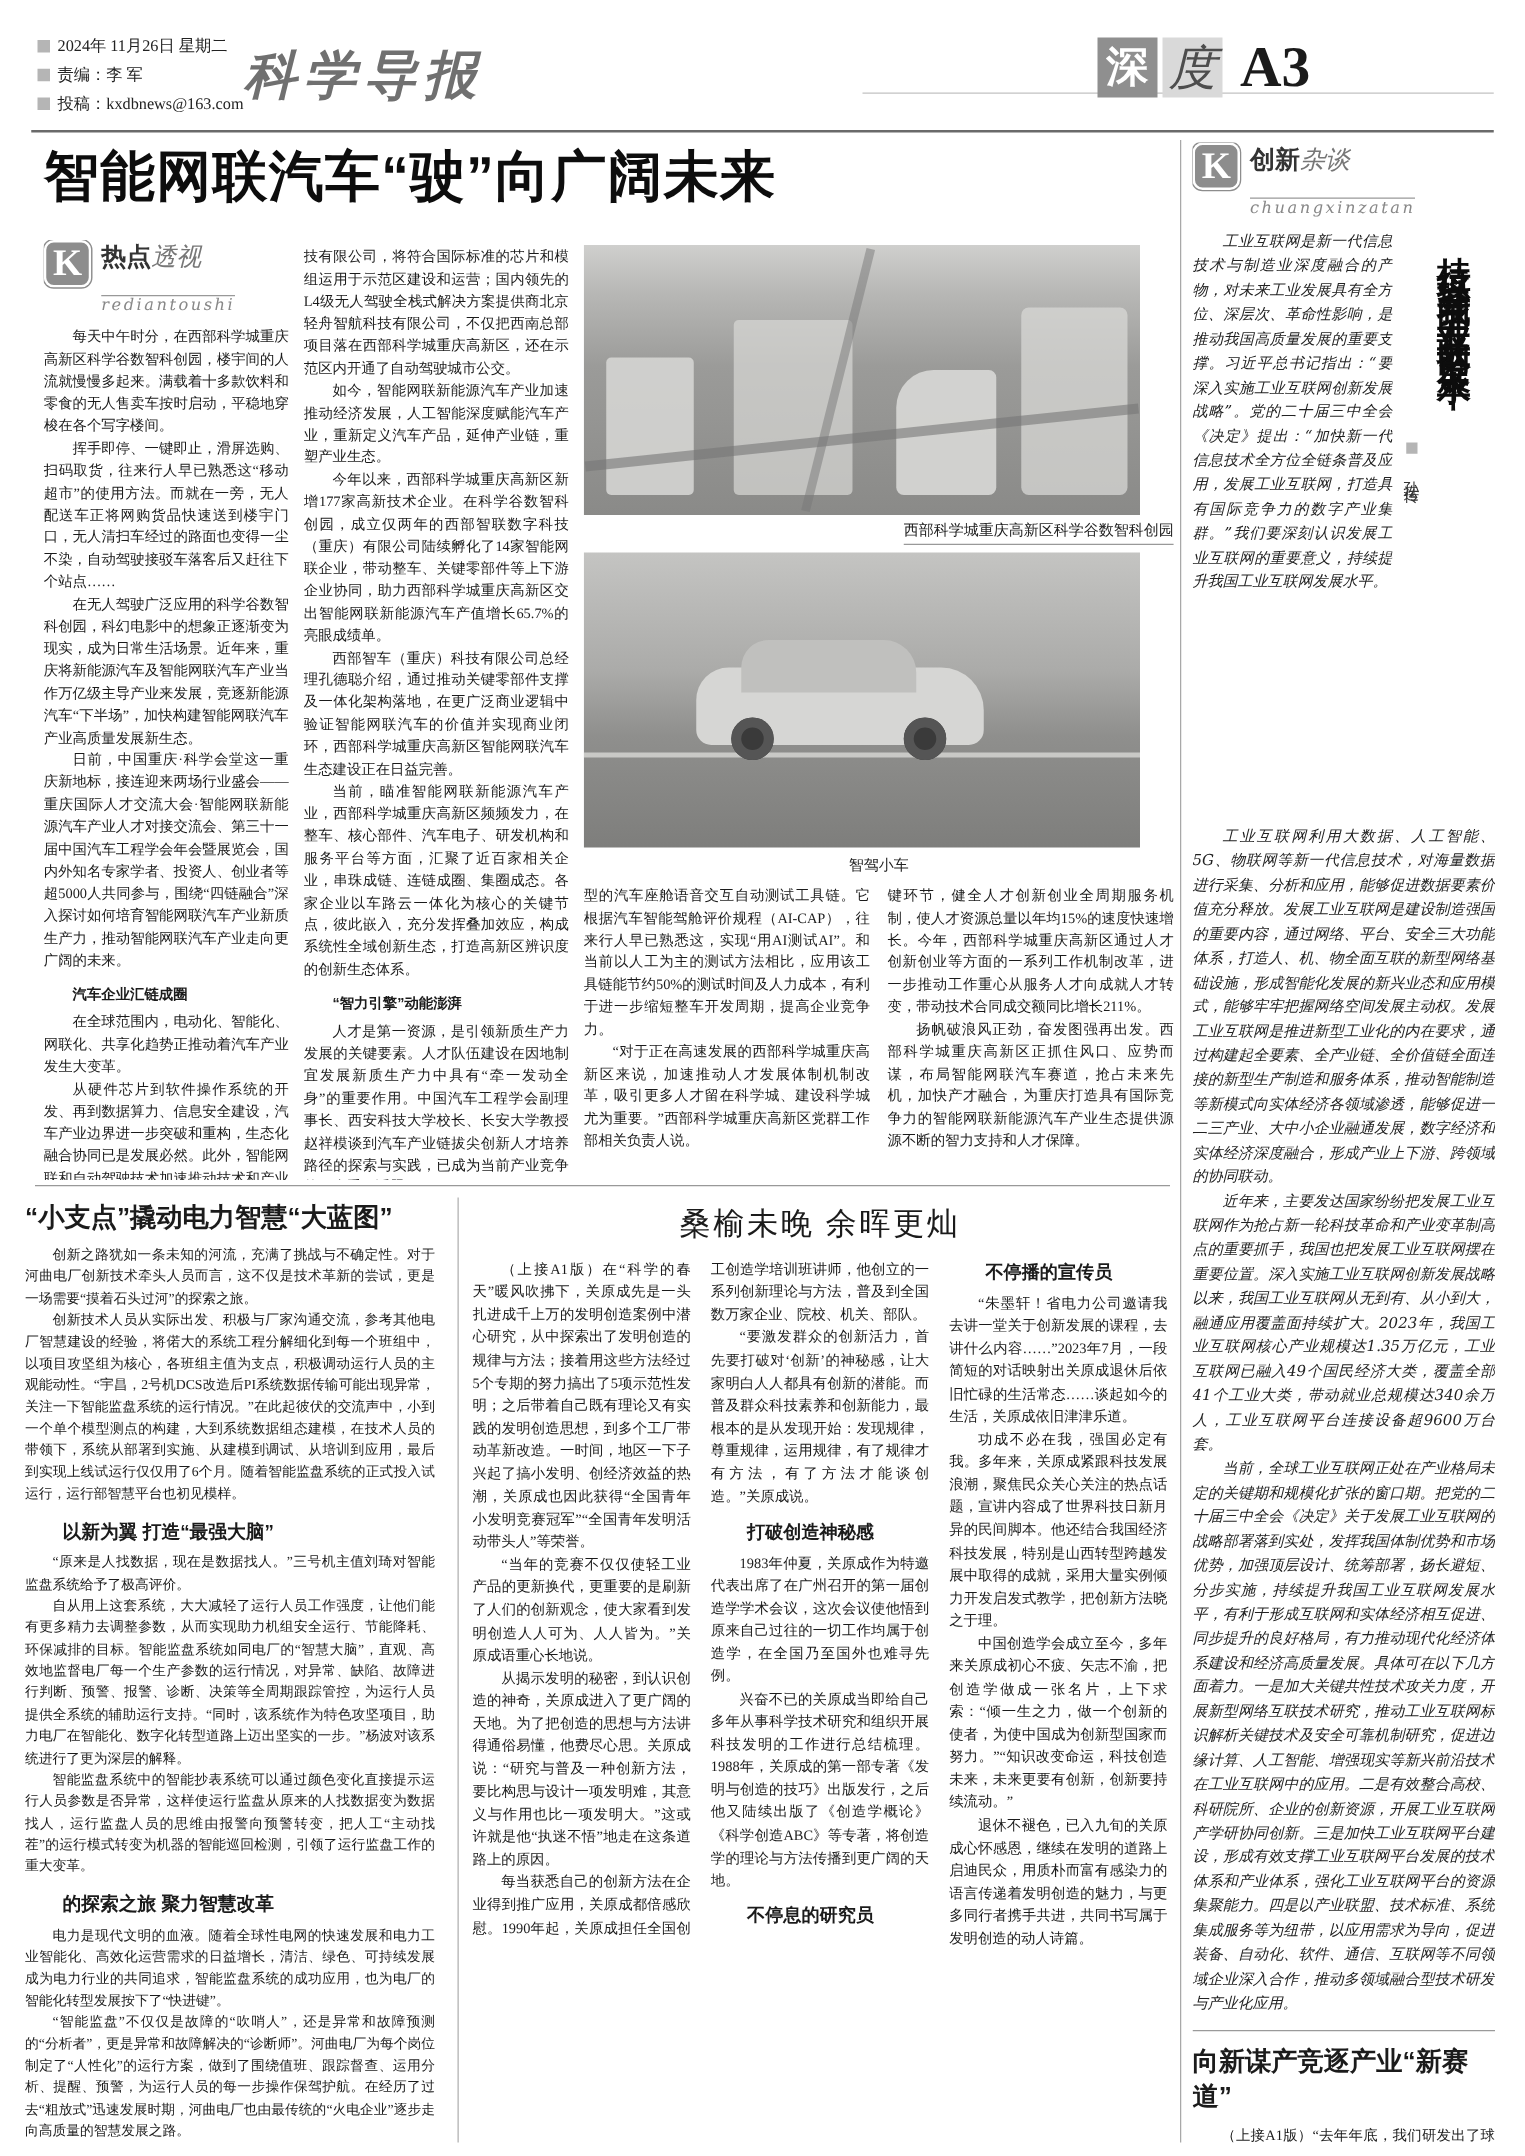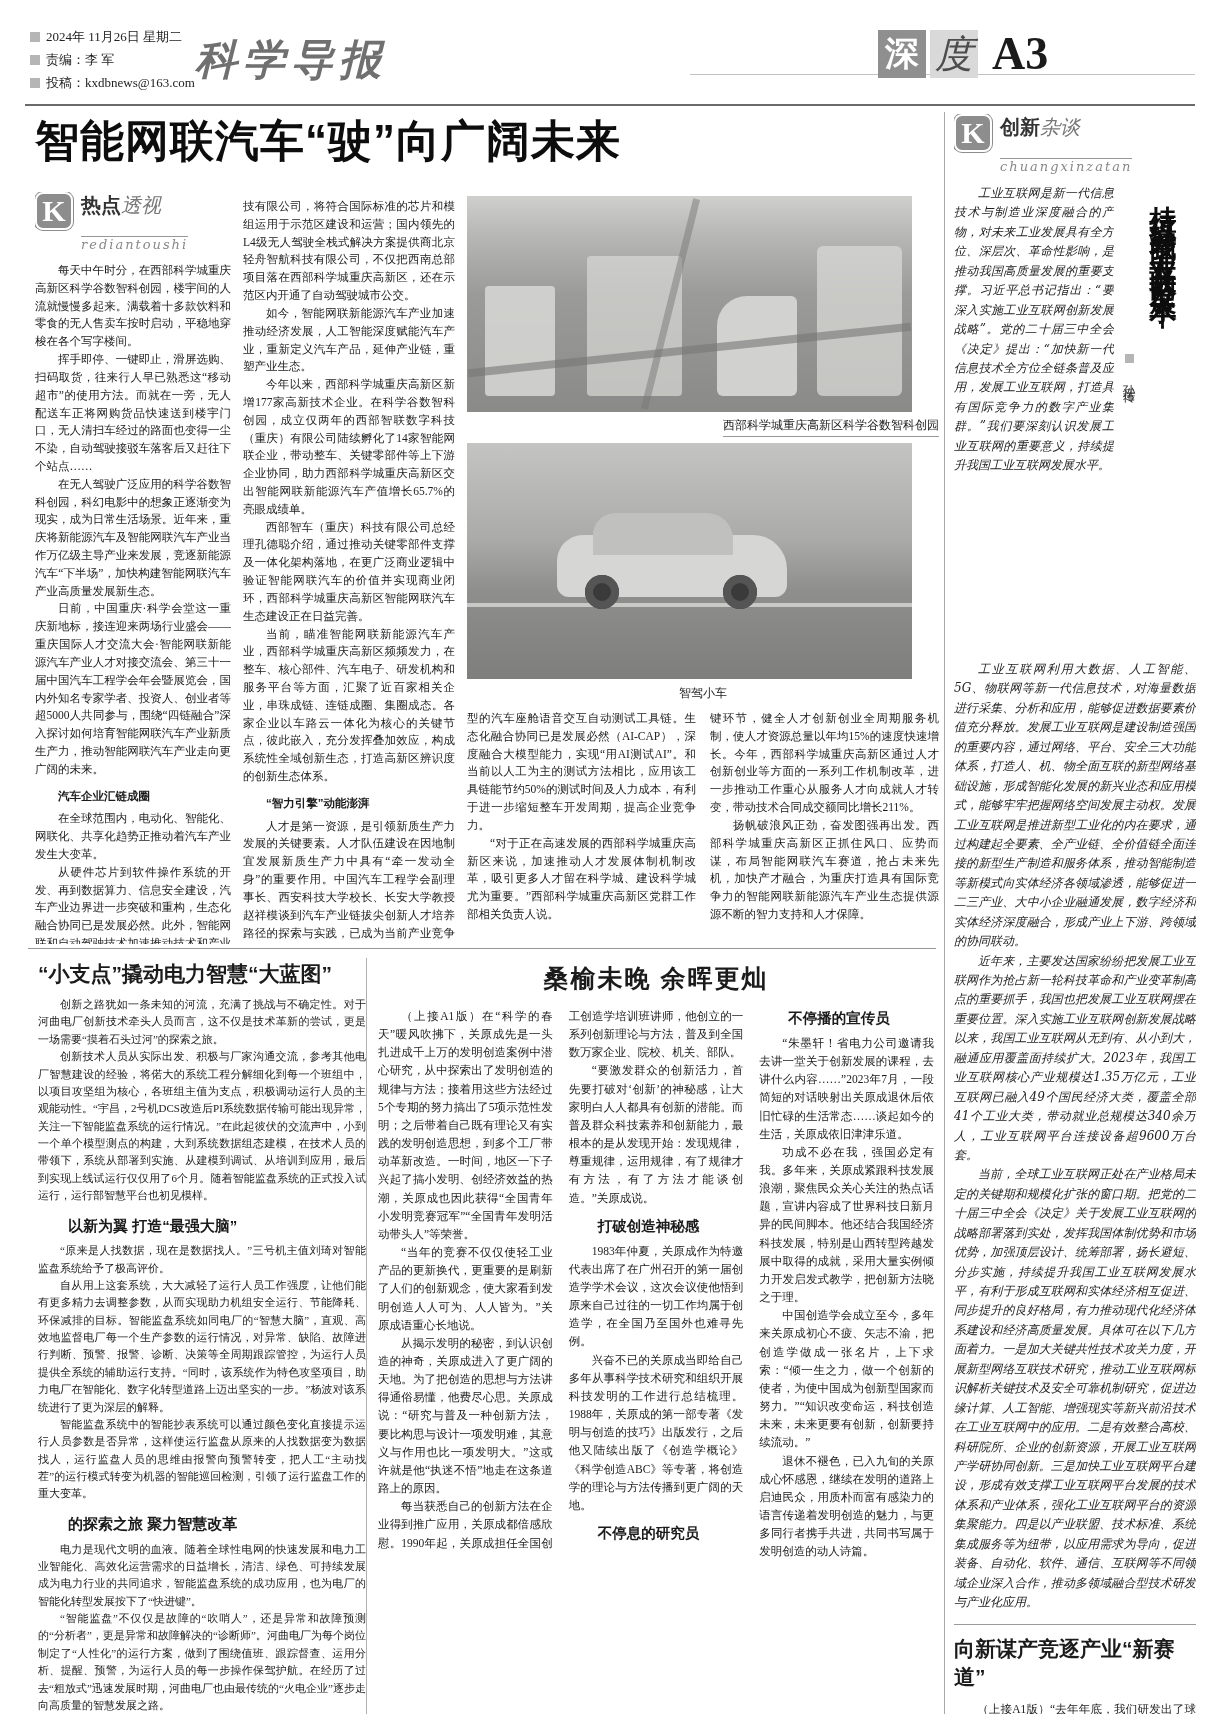--- a/index.html
+++ b/index.html
@@ -69,26 +69,26 @@
   .op-author .sq{width:9px;height:9px;margin:0 0 6px 0;}
   .op-vtitle{writing-mode:vertical-rl;font-family:"Liberation Sans",sans-serif;font-weight:900;
              font-size:27px;letter-spacing:7px;height:440px;margin-left:8px;color:#0d0d0d;}
   .op-mid{margin-top:6px;}
   .op-divider{height:1px;background:#9a9a9a;margin:12px 0 10px;}
   .bh-head{font-family:"Liberation Sans",sans-serif;font-weight:900;font-size:21px;margin:0 0 10px;}
   .op-normal p{font-size:11.5px;line-height:1.56;text-align:justify;text-indent:2em;}
   
   .bot-rule{position:absolute;left:28px;top:948px;width:908px;height:1px;background:#999;}
   .vrule-mid{position:absolute;left:366px;top:958px;width:1px;height:756px;background:#b0b0b0;}
-  .bleft{position:absolute;left:38px;top:960px;width:328px;height:754px;overflow:hidden;}
+  .bleft{position:absolute;left:20px;top:960px;width:328px;height:754px;overflow:hidden;}
   .bleft .bl-head{font-family:"Liberation Sans",sans-serif;font-weight:900;font-size:21px;margin-bottom:8px;}
   .bleft p{font-size:11px;line-height:1.58;}
   .bleft .sub{font-size:15px;}
   .bmid{position:absolute;left:378px;top:960px;width:556px;height:754px;overflow:hidden;}
-  .bmid .bm-head{font-family:"Liberation Sans",sans-serif;font-weight:700;font-size:25px;
+  .bmid .bm-head{font-family:"Liberation Sans",sans-serif;font-weight:400;font-size:25px;
                  text-align:center;margin:2px 0 12px;letter-spacing:2px;}
   .bmid .cols{column-count:3;column-gap:16px;height:700px;}
   .bmid p{font-size:11.5px;line-height:1.58;}
   .bmid .sub{font-size:14.5px;margin:8px 0 4px;}
   .sub2line{display:block;}
 </style>
 </head>
 <body>
 
 <div class="page">
@@ -162,21 +162,21 @@
     <div class="photo2">
       <div class="rd" style="position:absolute;left:0;top:160px;width:445px;height:4px;background:#e2e2e0;opacity:.7;"></div>
       <div class="car">
         <div class="wheel w1"></div>
           <div class="wheel w2"></div>
       </div>
     </div>
     <div class="cap2">智驾小车</div>
     <div class="c34row bt">
       <div class="c">
-        <p class="noind">型的汽车座舱语音交互自动测试工具链。生态化融合协同已是发展必然（AI-CAP），深度融合大模型能力，实现“用AI测试AI”。和当前以人工为主的测试方法相比，应用该工具链能节约50%的测试时间及人力成本，有利于进一步缩短整车开发周期，提高企业竞争力。</p>
+        <p class="noind">型的汽车座舱语音交互自动测试工具链。它根据汽车智能驾舱评价规程（AI-CAP），往来行人早已熟悉这，实现“用AI测试AI”。和当前以人工为主的测试方法相比，应用该工具链能节约50%的测试时间及人力成本，有利于进一步缩短整车开发周期，提高企业竞争力。</p>
         <p>“对于正在高速发展的西部科学城重庆高新区来说，加速推动人才发展体制机制改革，吸引更多人才留在科学城、建设科学城尤为重要。”西部科学城重庆高新区党群工作部相关负责人说。</p>
 
       </div>
       <div class="c">
         <p class="noind">键环节，健全人才创新创业全周期服务机制，使人才资源总量以年均15%的速度快速增长。今年，西部科学城重庆高新区通过人才创新创业等方面的一系列工作机制改革，进一步推动工作重心从服务人才向成就人才转变，带动技术合同成交额同比增长211%。</p>
         <p>扬帆破浪风正劲，奋发图强再出发。西部科学城重庆高新区正抓住风口、应势而谋，布局智能网联汽车赛道，抢占未来先机，加快产才融合，为重庆打造具有国际竞争力的智能网联新能源汽车产业生态提供源源不断的智力支持和人才保障。</p>
 
       </div>
     </div>
   </div>

